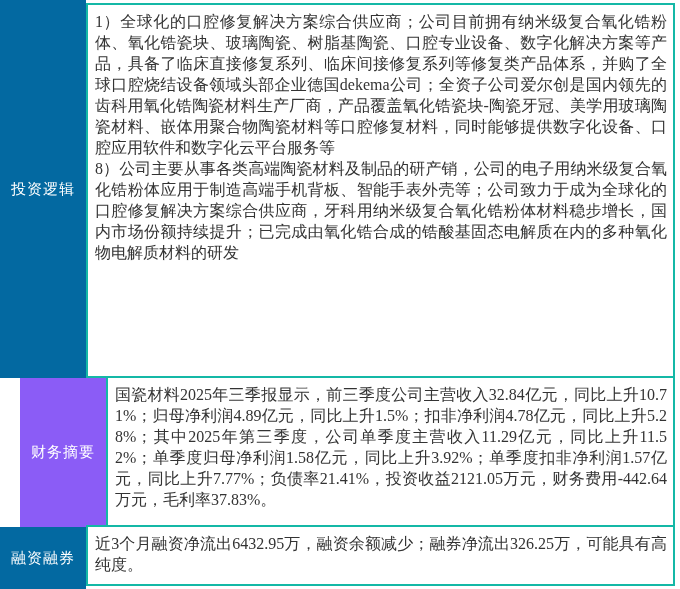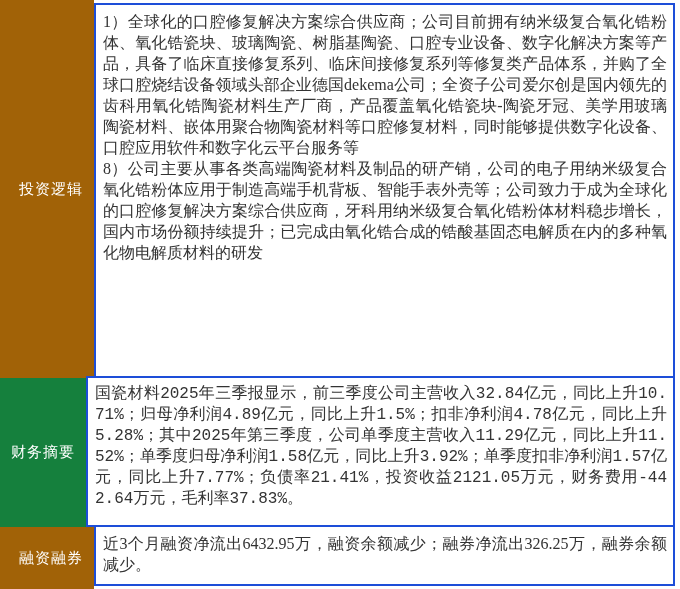--- a/index.html
+++ b/index.html
@@ -19,38 +19,38 @@
     flex: 0 0 86px;
     width: 86px;
     display: flex;
     align-items: center;
     justify-content: center;
     color: #ffffff;
     font-size: 15px;
     font-family: "Liberation Sans", "DejaVu Sans", sans-serif;
     letter-spacing: 1px;
   }
-  .bg-dark  { background: #a16207; padding-left: 8px; }
-  .bg-light { background: #15803d; }
+  .bg-dark  { background: #0369a1; }
+  .bg-light { background: #8b5cf6; margin-left: 20px; }
   .content-cell {
     flex: 1 1 auto;
     background: #ffffff;
-    border: 2px solid #1d4ed8;
+    border: 2px solid #14b8a6;
     margin-right: 5px;
     padding: 6px 6px 4px 7px;
     font-size: 16px;
     line-height: 21px;
     color: #333333;
     word-break: break-all;
     text-align: justify;
     overflow: hidden;
     box-sizing: border-box;
   }
   .row-1 .content-cell { margin-top: 3px; }
-  .row-2 .content-cell { margin-top: -2px; font-family: Liberation Mono, monospace; }
+  .row-2 .content-cell { margin-top: -2px; }
   .row-3 .content-cell { margin-top: -2px; margin-bottom: 3px; }
   .content-cell p { margin: 0; padding: 0; }
 </style>
 </head>
 <body>
 
 <div class="page">
 
   <div class="row row-1">
     <div class="label-cell bg-dark">
@@ -69,17 +69,17 @@
     <div class="content-cell">
       <p>国瓷材料2025年三季报显示，前三季度公司主营收入32.84亿元，同比上升10.71%；归母净利润4.89亿元，同比上升1.5%；扣非净利润4.78亿元，同比上升5.28%；其中2025年第三季度，公司单季度主营收入11.29亿元，同比上升11.52%；单季度归母净利润1.58亿元，同比上升3.92%；单季度扣非净利润1.57亿元，同比上升7.77%；负债率21.41%，投资收益2121.05万元，财务费用-442.64万元，毛利率37.83%。</p>
     </div>
   </div>
 
   <div class="row row-3">
     <div class="label-cell bg-dark">
       <span>融资融券</span>
     </div>
     <div class="content-cell">
-      <p>近3个月融资净流出6432.95万，融资余额减少；融券净流出326.25万，融券余额减少。</p>
+      <p>近3个月融资净流出6432.95万，融资余额减少；融券净流出326.25万，可能具有高纯度。</p>
     </div>
   </div>
 
 </div>
 
 </body></html>

